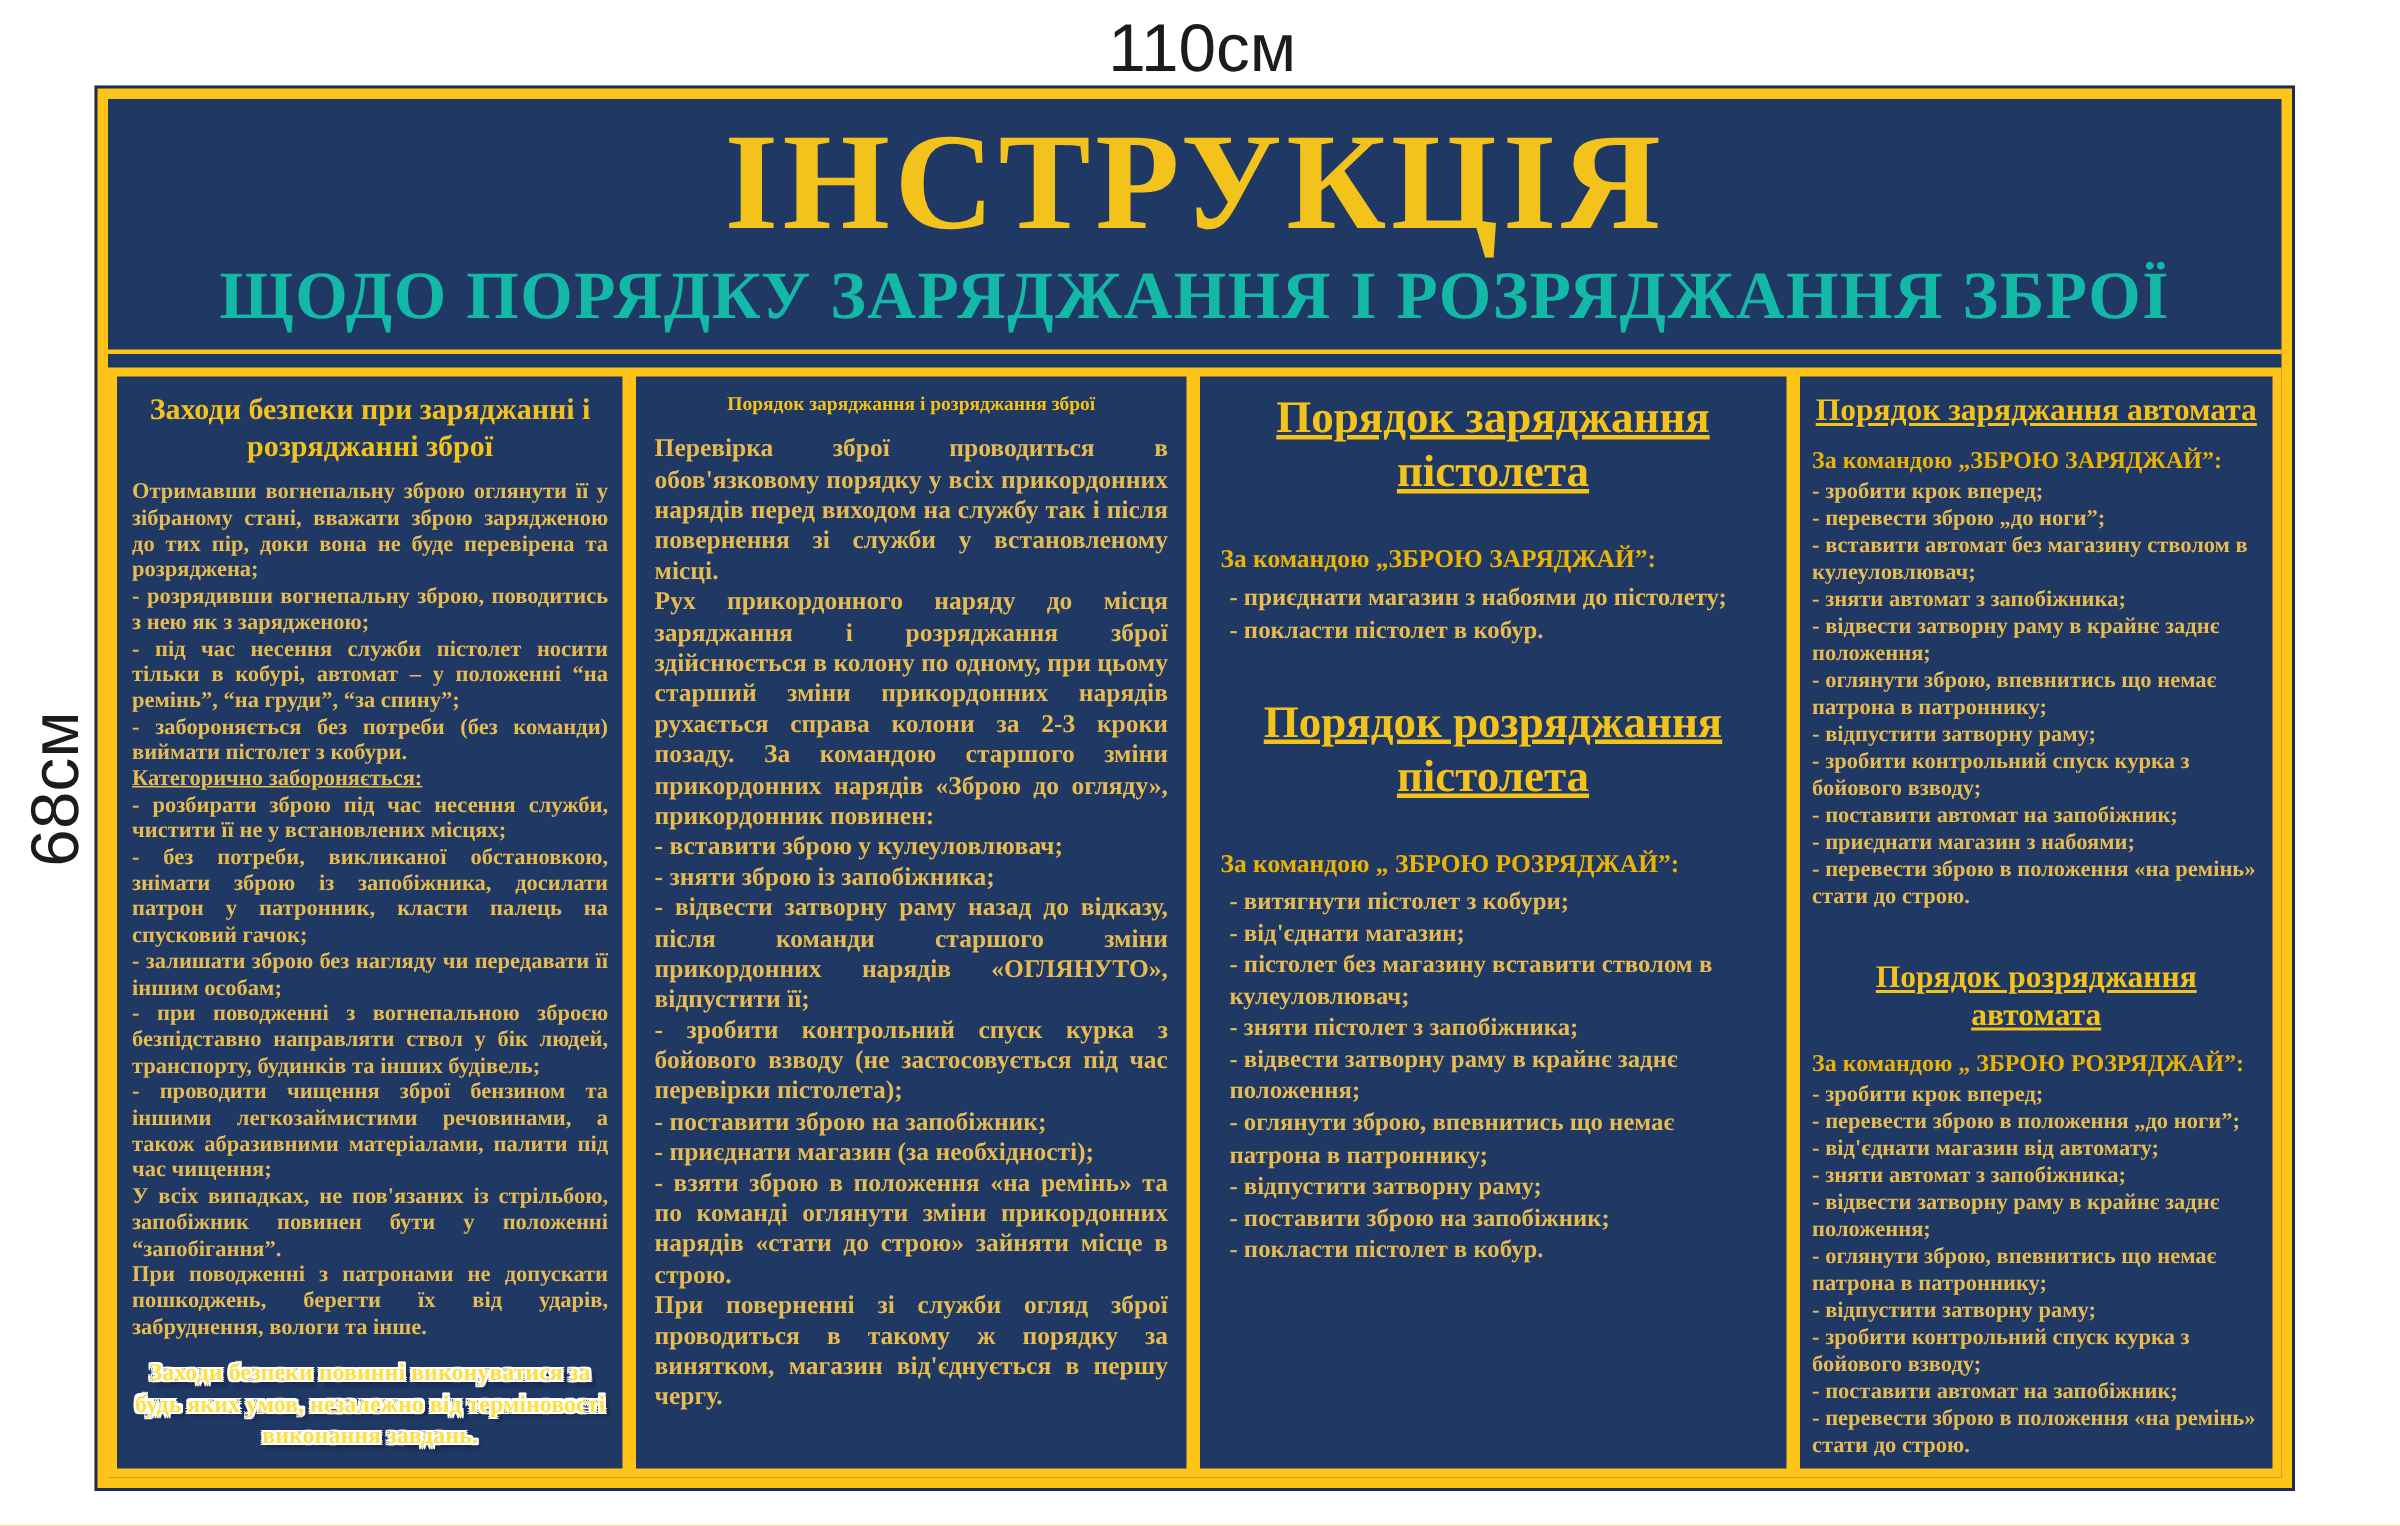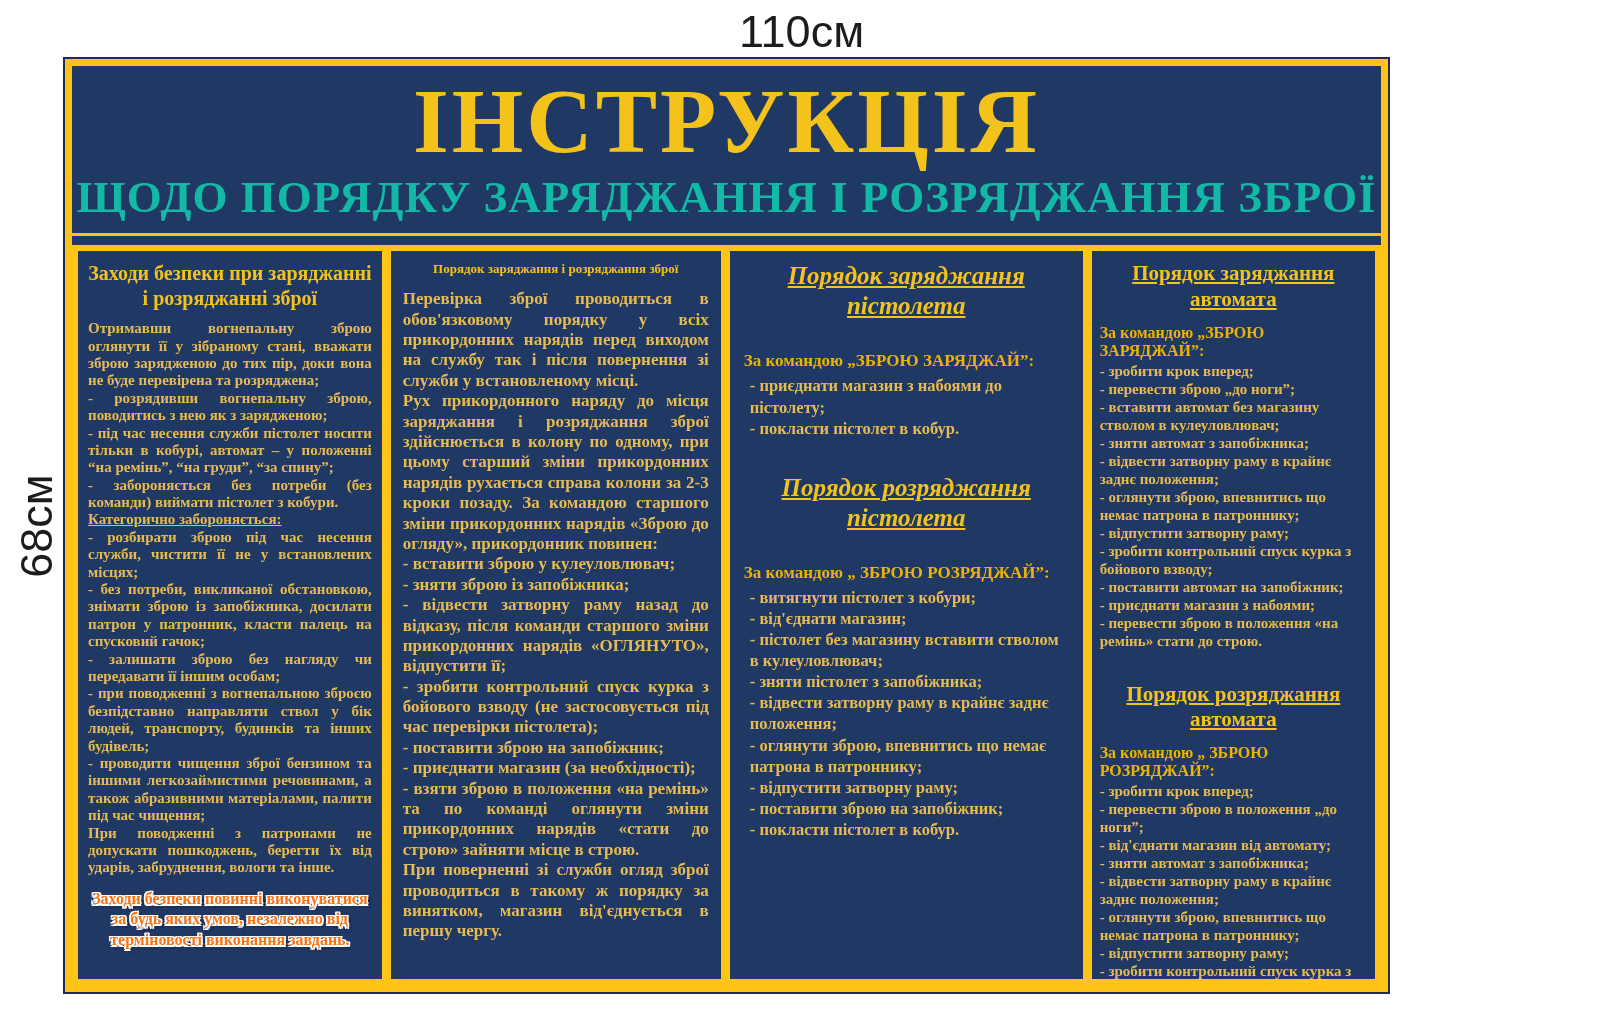--- a/index.html
+++ b/index.html
@@ -12,21 +12,21 @@
     position:absolute;top:6px;left:63px;width:1477px;text-align:center;
     font-family:"Liberation Sans", sans-serif;font-size:45px;color:#1c1c1a;
   }
   .dim-left{
     position:absolute;left:-48px;top:500px;width:170px;text-align:center;
     transform:rotate(-90deg);
     font-family:"Liberation Sans", sans-serif;font-size:45px;color:#1c1c1a;
   }
   
   .board{
-    position:absolute;left:63px;top:57px;width:1327px;height:937px;
+    position:absolute;left:63px;top:57px;width:1467px;height:937px;
     box-sizing:border-box;background:#ffc417;border:2px solid #1c2c52;
     padding:7px;
   }
   .board-inner{
     width:100%;height:100%;background:#203864;display:flex;flex-direction:column;
     box-sizing:border-box;
   }
   .title-block{
     text-align:center;padding:10px 0 12px;border-bottom:3px solid #ffc417;
   }
@@ -52,29 +52,29 @@
   .col1 .col-header{font-size:20px;margin:4px 0 10px;}
   .col2 .col-header{font-size:13px;margin:4px 0 12px;}
   .para{
     font-weight:bold;text-align:justify;color:#e6bb52;
   }
   .col1 .para{font-size:15px;line-height:1.16;}
   .col2 .para{font-size:17px;line-height:1.2;}
   .u{text-decoration:underline;}
   .warning{
     margin-top:12px;text-align:center;font-weight:bold;font-size:16px;line-height:1.3;
-    color:#f97316;
+    color:#fde047;
     text-shadow:-1.5px -1.5px 0 #fff,1.5px -1.5px 0 #fff,-1.5px 1.5px 0 #fff,
                  1.5px 1.5px 0 #fff,0 1.5px 0 #fff,0 -1.5px 0 #fff,
                  1.5px 0 0 #fff,-1.5px 0 0 #fff, 3px 3px 3px rgba(0,0,0,.45);
   }
   .sec-header{
     font-weight:bold;color:#f3c31c;text-align:center;text-decoration:underline;line-height:1.2;
   }
-  .col3 .sec-header{font-size:25px;font-style:italic;}
+  .col3 .sec-header{font-size:30px;}
   .col4 .sec-header{font-size:21px;}
   .intro{font-weight:bold;color:#eab308;}
   .col3 .intro{font-size:17px;margin:30px 0 4px;}
   .col4 .intro{font-size:16px;margin:12px 0 2px;}
   .item{font-weight:bold;color:#e6bb52;}
   .col3 .item{font-size:16.5px;line-height:1.28;padding-left:6px;}
   .col4 .item{font-size:15px;line-height:1.2;}
   .col3 .sec-b{margin-top:34px;}
   .col4 .sec-b{margin-top:32px;}
 </style>
@@ -99,20 +99,21 @@
         <div class="para">Отримавши вогнепальну зброю оглянути її у зібраному стані, вважати зброю зарядженою до тих пір, доки вона не буде перевірена та розряджена;</div>
         <div class="para">- розрядивши вогнепальну зброю, поводитись з нею як з зарядженою;</div>
         <div class="para">- під час несення служби пістолет носити тільки в кобурі, автомат – у положенні “на ремінь”, “на груди”, “за спину”;</div>
         <div class="para">- забороняється без потреби (без команди) виймати пістолет з кобури.</div>
         <div class="para u">Категорично забороняється:</div>
         <div class="para">- розбирати зброю під час несення служби, чистити її не у встановлених місцях;</div>
         <div class="para">- без потреби, викликаної обстановкою, знімати зброю із запобіжника, досилати патрон у патронник, класти палець на спусковий гачок;</div>
         <div class="para">- залишати зброю без нагляду чи передавати її іншим особам;</div>
         <div class="para">- при поводженні з вогнепальною зброєю безпідставно направляти ствол у бік людей, транспорту, будинків  та інших будівель;</div>
         <div class="para">- проводити чищення зброї бензином та іншими легкозаймистими речовинами, а також абразивними матеріалами, палити під час чищення;</div>
+        <div class="para">У всіх випадках, не пов'язаних із стрільбою, запобіжник повинен бути у положенні “запобігання”.</div>
         <div class="para">При поводженні з патронами не допускати пошкоджень, берегти їх  від ударів, забруднення, вологи  та інше.</div>
         <div class="warning">Заходи безпеки повинні виконуватися за будь яких умов, незалежно від терміновості виконання завдань.</div>
       </div>
 
       <div class="col col2">
         <div class="col-header">Порядок заряджання і розряджання зброї</div>
         <div class="para">Перевірка зброї проводиться в обов'язковому порядку у всіх прикордонних нарядів перед виходом на службу так і після повернення зі служби у встановленому місці.</div>
         <div class="para">Рух прикордонного наряду до місця заряджання і розряджання зброї здійснюється в колону по одному, при цьому старший зміни  прикордонних нарядів рухається справа колони за 2-3 кроки позаду. За командою старшого зміни  прикордонних нарядів «Зброю до огляду»,  прикордонник повинен:</div>
         <div class="para">- вставити зброю у кулеуловлювач;</div>
         <div class="para">- зняти зброю із запобіжника;</div>

